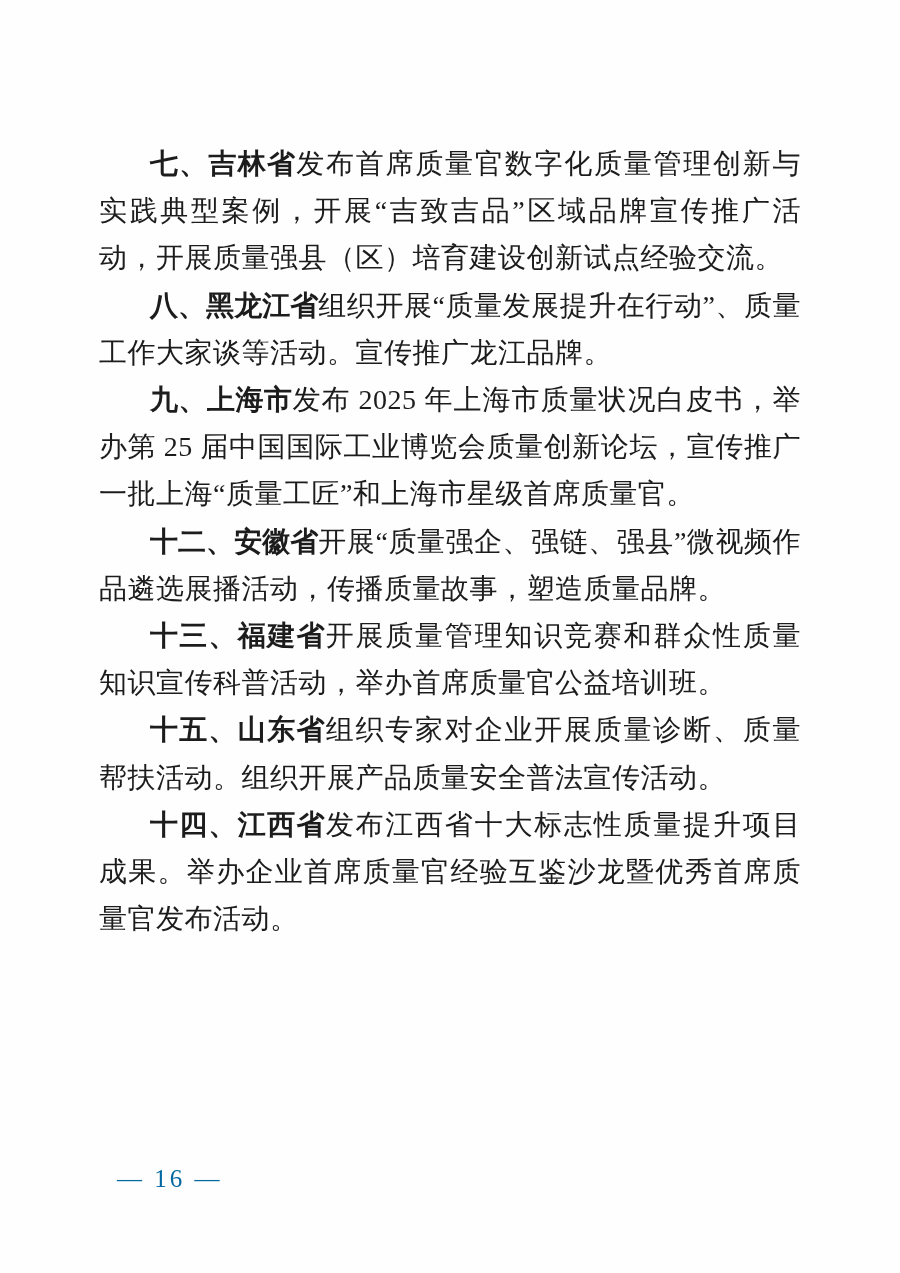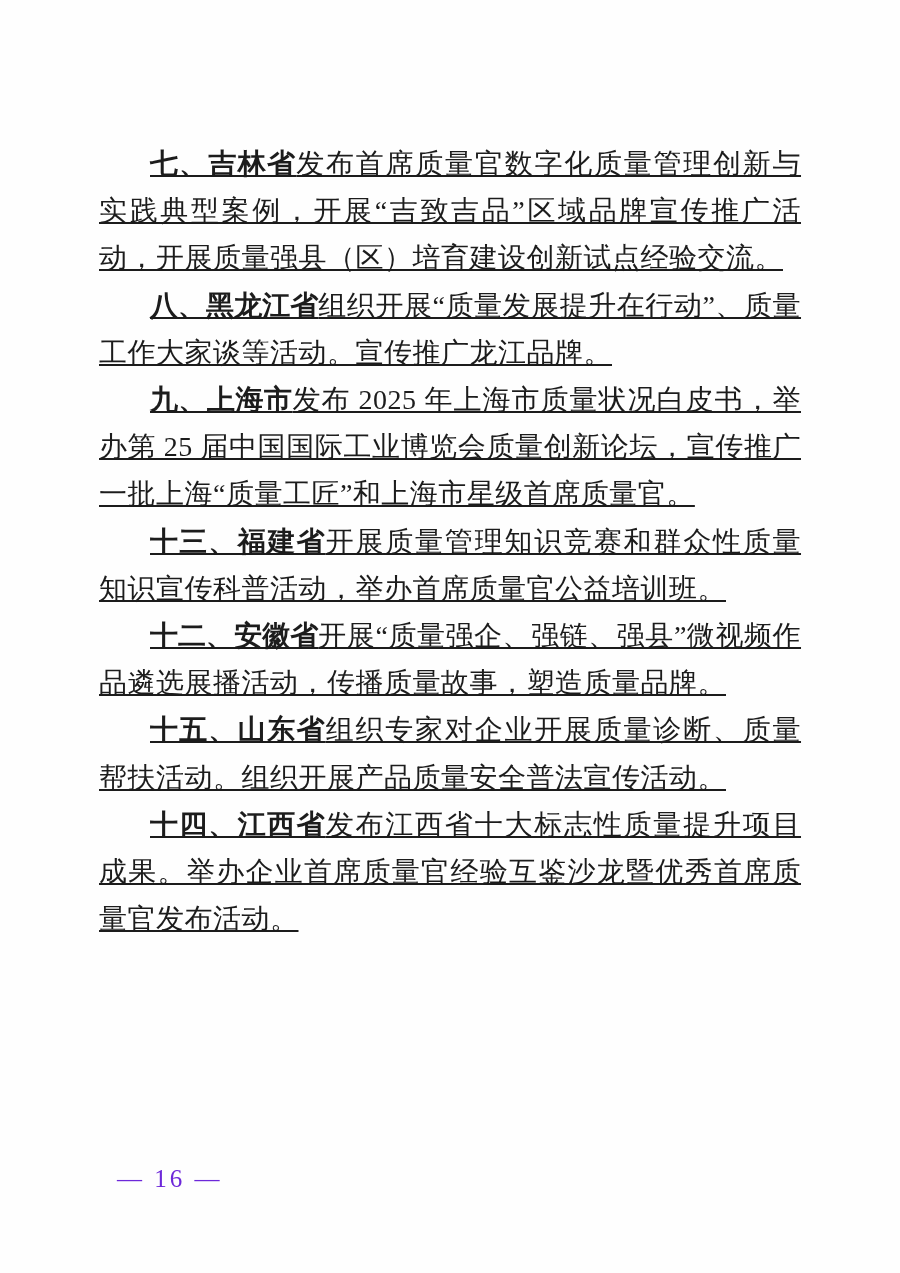--- a/index.html
+++ b/index.html
@@ -25,46 +25,45 @@
   .para {
     margin: 0;
     font-size: 28px;
     line-height: 47.2px;
     letter-spacing: 0.5px;
     text-align: justify;
     text-justify: inter-character;
     text-align-last: left;
     text-indent: 51px;
     word-break: break-all;
-    text-decoration: underline;
   }
   .lead {
     font-weight: 700;
     font-family: "Liberation Sans", "DejaVu Sans", sans-serif;
     letter-spacing: 0;
   }
   .page-footer {
     position: absolute;
     left: 117px;
     top: 1164px;
     font-size: 25px;
     line-height: 30px;
     letter-spacing: 3px;
-    color: #6d28d9;
+    color: #0369a1;
   }
 </style>
 </head>
 <body>
 
 <div class="page">
   <main class="content">
     <p class="para"><strong class="lead">七、吉林省</strong><span>发布首席质量官数字化质量管理创新与实践典型案例，开展“吉致吉品”区域品牌宣传推广活动，开展质量强县（区）培育建设创新试点经验交流。</span></p>
     <p class="para"><strong class="lead">八、黑龙江省</strong><span>组织开展“质量发展提升在行动”、质量工作大家谈等活动。宣传推广龙江品牌。</span></p>
     <p class="para"><strong class="lead">九、上海市</strong><span>发布 2025 年上海市质量状况白皮书，举办第 25 届中国国际工业博览会质量创新论坛，宣传推广一批上海“质量工匠”和上海市星级首席质量官。</span></p>
+    <p class="para"><strong class="lead">十二、安徽省</strong><span>开展“质量强企、强链、强县”微视频作品遴选展播活动，传播质量故事，塑造质量品牌。</span></p>
     <p class="para"><strong class="lead">十三、福建省</strong><span>开展质量管理知识竞赛和群众性质量知识宣传科普活动，举办首席质量官公益培训班。</span></p>
-    <p class="para"><strong class="lead">十二、安徽省</strong><span>开展“质量强企、强链、强县”微视频作品遴选展播活动，传播质量故事，塑造质量品牌。</span></p>
     <p class="para"><strong class="lead">十五、山东省</strong><span>组织专家对企业开展质量诊断、质量帮扶活动。组织开展产品质量安全普法宣传活动。</span></p>
     <p class="para"><strong class="lead">十四、江西省</strong><span>发布江西省十大标志性质量提升项目成果。举办企业首席质量官经验互鉴沙龙暨优秀首席质量官发布活动。</span></p>
   </main>
   <footer class="page-footer">
     <span>— 16 —</span>
   </footer>
 </div>
 
 </body></html>

